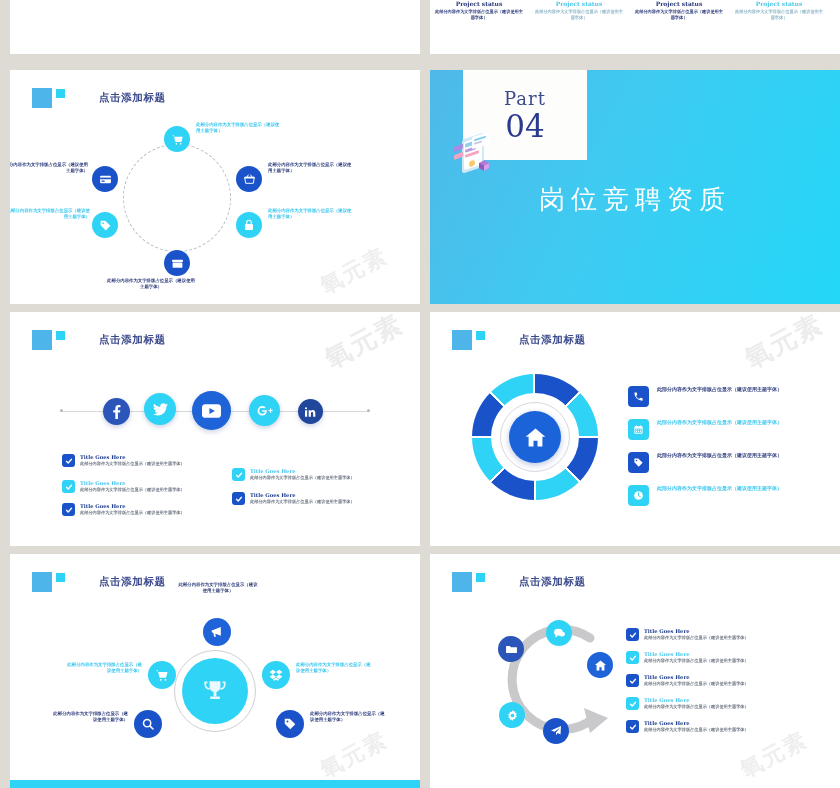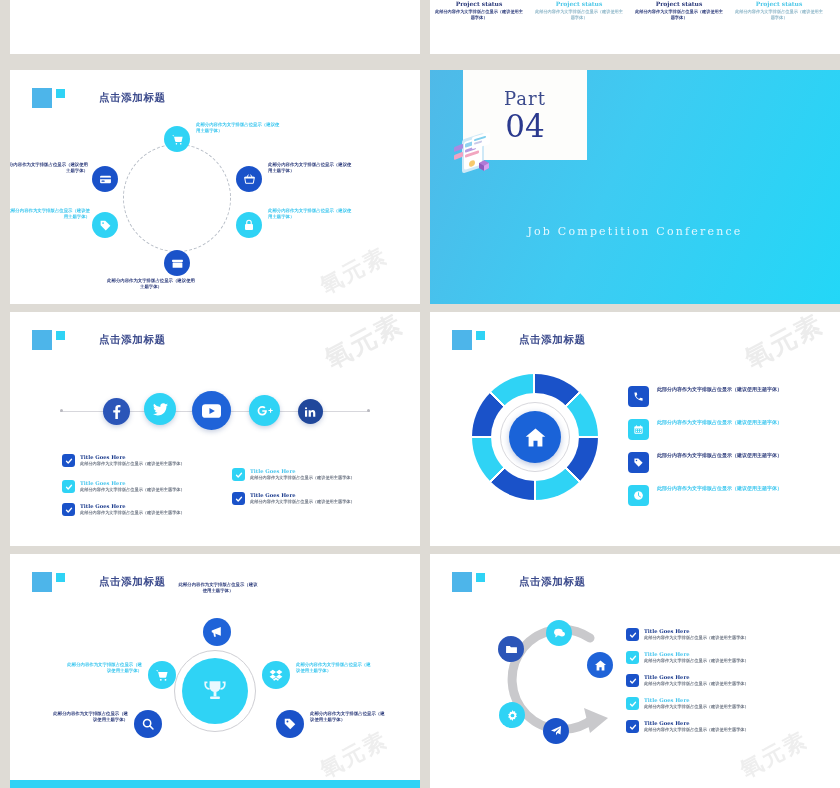--- a/index.html
+++ b/index.html
@@ -222,21 +222,21 @@
           <path d="M0 4 L5 1.2 L10 4 L10 9 L5 11.8 L0 9 Z" fill="#b07ad6"></path>
           <path d="M0 4 L5 6.8 L5 11.8 L0 9 Z" fill="#8e5bbd"></path>
           <path d="M5 6.8 L10 4 L10 9 L5 11.8 Z" fill="#d6a0ef"></path>
         </g>
         <g transform="translate(2,22)">
           <rect x="0" y="0" width="9" height="5" rx="1" fill="#a98ae0" transform="skewY(-20)"></rect>
           <rect x="0" y="8" width="9" height="5" rx="1" fill="#f0a3c3" transform="skewY(-20)"></rect>
         </g>
       </svg>
     </div>
-    <div class="part-en">Job Competition Conference</div>
+    <div class="part-cn">岗位竞聘资质</div>
   </div>
 
   <div class="slide" id="s5">
     <div class="hdr">
       <div class="sq-big"></div>
       <div class="sq-sm"></div>
       <div class="hdr-title">点击添加标题</div>
     </div>
     <div class="wm">氧元素</div>
 

